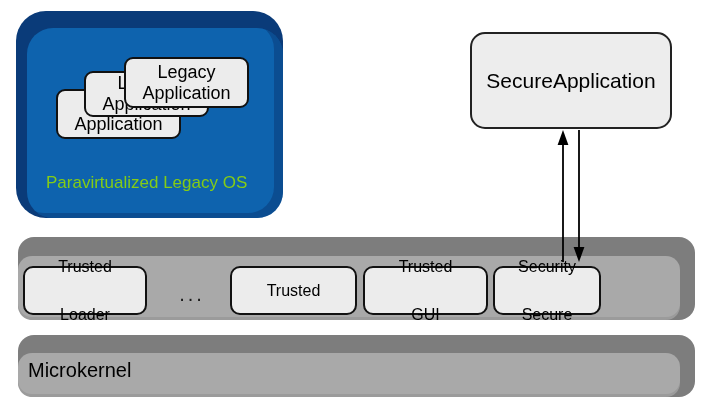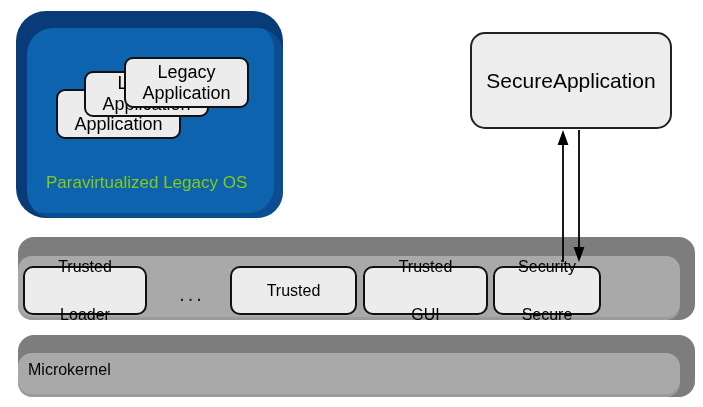--- a/index.html
+++ b/index.html
@@ -84,21 +84,21 @@
   .tb1{left:230px;width:127px;}
   .tb2{left:363px;width:125px;}
   .tb3{left:493px;width:108px;}
   .ellipsis{
     position:absolute;left:166px;top:283px;width:52px;
     font-size:20px;letter-spacing:3px;color:#1a1a1a;text-align:center;z-index:4;
   }
 
   .micro-label{
     position:absolute;left:28px;top:357px;
-    font-size:16px;line-height:26px;color:#000;white-space:nowrap;z-index:4;
+    font-size:20px;line-height:26px;color:#000;white-space:nowrap;z-index:4;
   }
 </style>
 </head>
 <body>
 
 <div class="stage">
 
   <div class="blue-box">
     <div class="blue-face"></div>
     <div class="card card-back">

